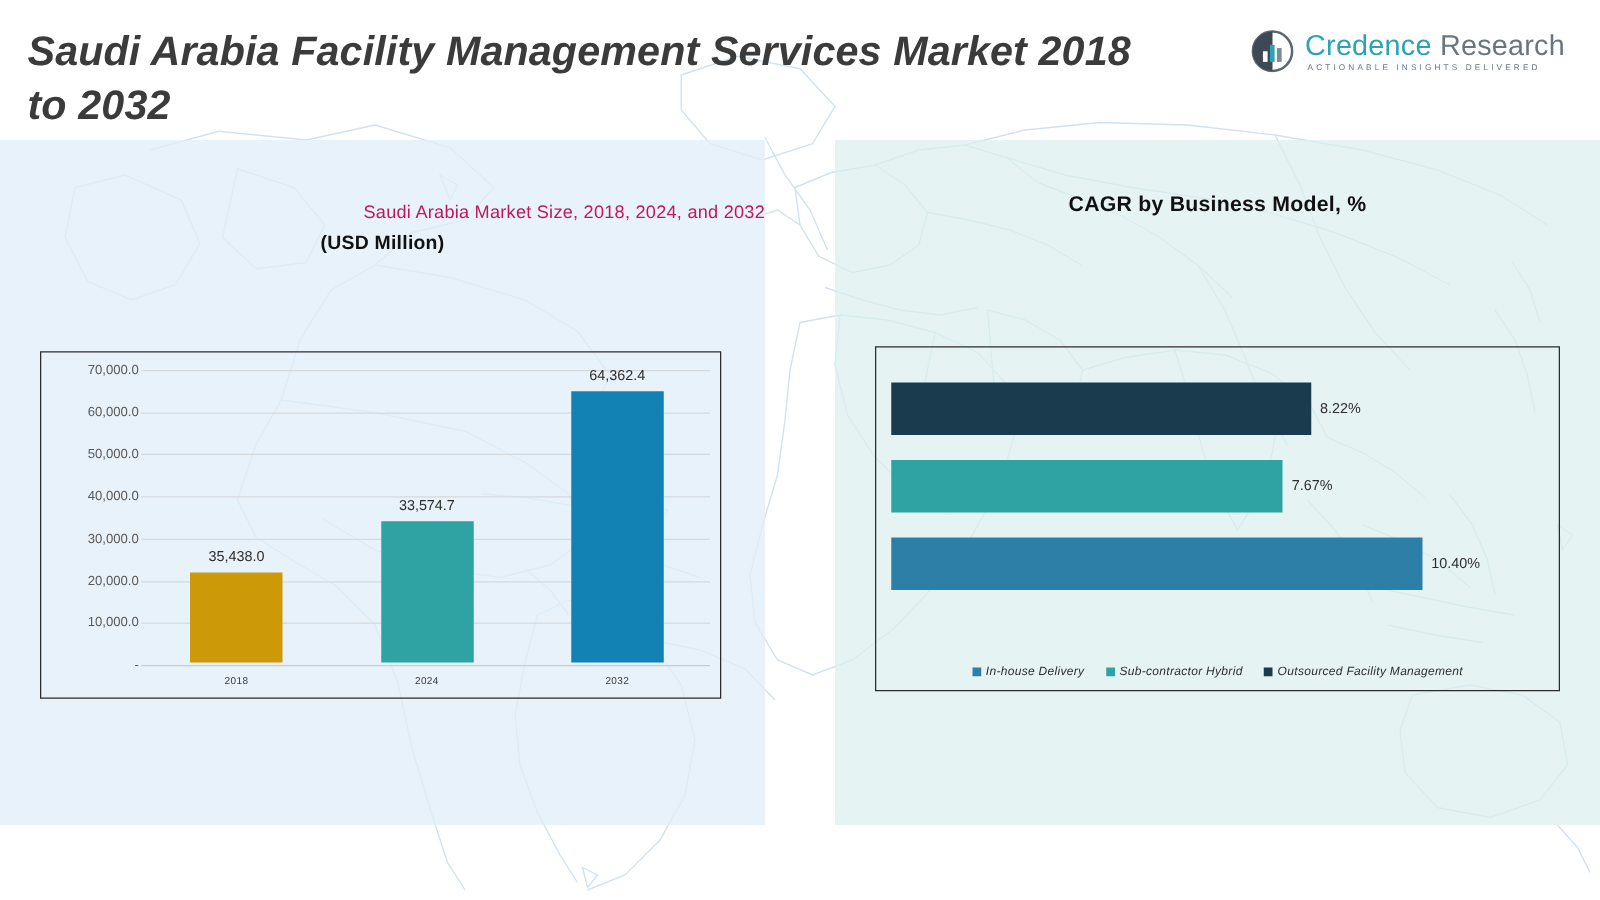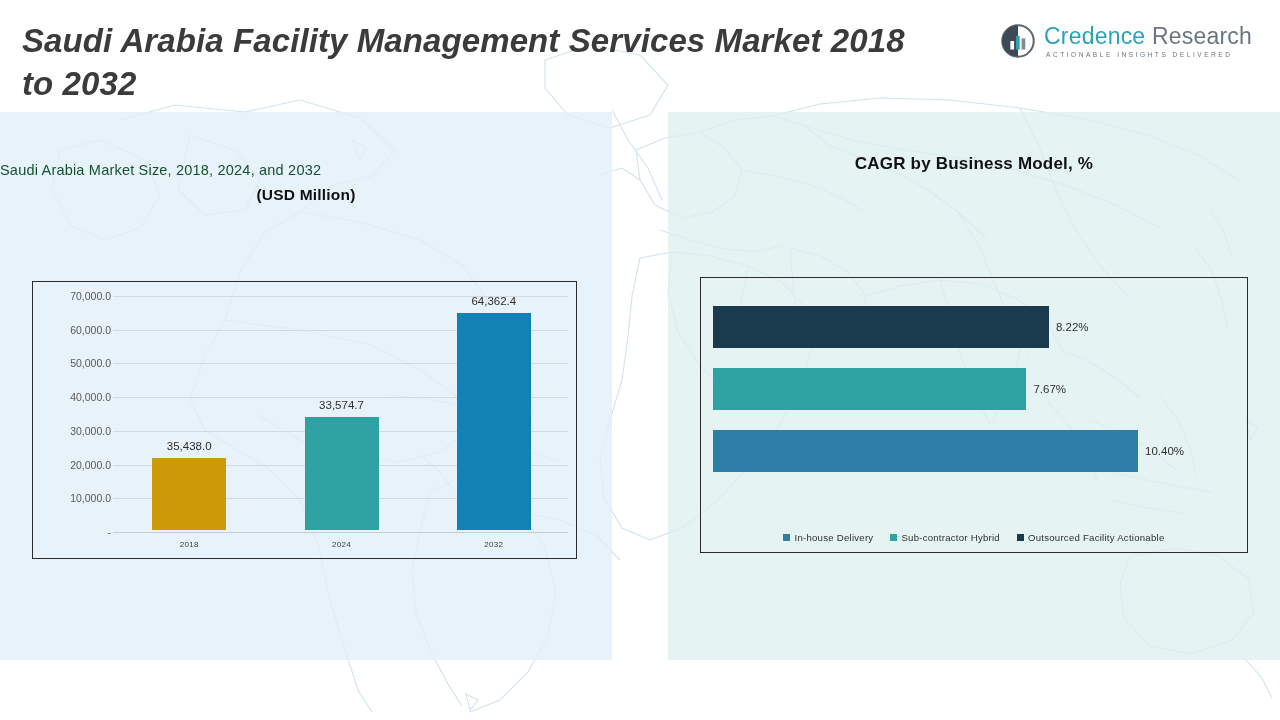--- a/index.html
+++ b/index.html
@@ -31,22 +31,22 @@
     font-size:6.6px; letter-spacing:2.5px; color:#6b7580;
     text-transform:uppercase; margin-top:3px; margin-left:2px; white-space:nowrap;
   }
 
   
   .panel { position:absolute; }
   .panel-left  { left:0;   top:112px; width:612px; height:548px; background:rgba(225,238,248,0.78); }
   .panel-right { left:668px; top:112px; width:612px; height:548px; background:rgba(219,240,238,0.72); }
 
   .panel-subtitle {
-    position:absolute; left:0; width:100%; text-align:left;
-    font-size:14.5px; color:#14532d; letter-spacing:0.2px;
+    position:absolute; left:0; width:100%; text-align:right;
+    font-size:14.5px; color:#be185d; letter-spacing:0.2px;
   }
   .panel-subtitle2 {
     position:absolute; left:0; width:100%; text-align:center;
     font-size:15.5px; font-weight:bold; color:#111; letter-spacing:0.2px;
   }
   .panel-title-strong {
     position:absolute; left:0; width:100%; text-align:center;
     font-size:17px; font-weight:bold; color:#111; letter-spacing:0.2px;
   }
 
@@ -80,21 +80,21 @@
   .hbar-label {
     position:absolute; transform:translateY(-50%);
     font-size:11.5px; color:#2e2e2e; white-space:nowrap;
   }
   .legend {
     position:absolute; left:0; bottom:9px; width:100%;
     display:flex; justify-content:center; align-items:center; gap:17px;
   }
   .legend-item { display:flex; align-items:center; gap:4px; }
   .legend-swatch { width:7px; height:7px; flex:0 0 auto; }
-  .legend-text { font-size:9.6px; color:#2e2e2e; letter-spacing:0.25px; white-space:nowrap; }
+  .legend-text { font-size:9.6px; color:#2e2e2e; letter-spacing:0.25px; white-space:nowrap;font-style:italic; }
 </style>
 </head>
 <body>
 
 <div id="root">
 
   <svg class="worldmap" viewBox="0 0 1280 720" preserveAspectRatio="none" aria-hidden="true">
     <g fill="none" stroke="#cfe1ee" stroke-width="1.1" opacity="0.95">
 
       <path d="M120 120 L175 105 L245 112 L300 100 L360 118 L395 150 L372 176 L330 186 L300 212 L265 232
@@ -235,18 +235,18 @@
         <div class="legend-item">
           <span class="legend-swatch" style="background: rgb(45, 127, 168);"></span>
           <span class="legend-text">In-house Delivery</span>
         </div>
         <div class="legend-item">
           <span class="legend-swatch" style="background: rgb(47, 163, 163);"></span>
           <span class="legend-text">Sub-contractor Hybrid</span>
         </div>
         <div class="legend-item">
           <span class="legend-swatch" style="background: rgb(26, 59, 77);"></span>
-          <span class="legend-text">Outsourced Facility Actionable</span>
+          <span class="legend-text">Outsourced Facility Management</span>
         </div>
       </div>
   </div>
 
 </div>
 
 </body></html>

